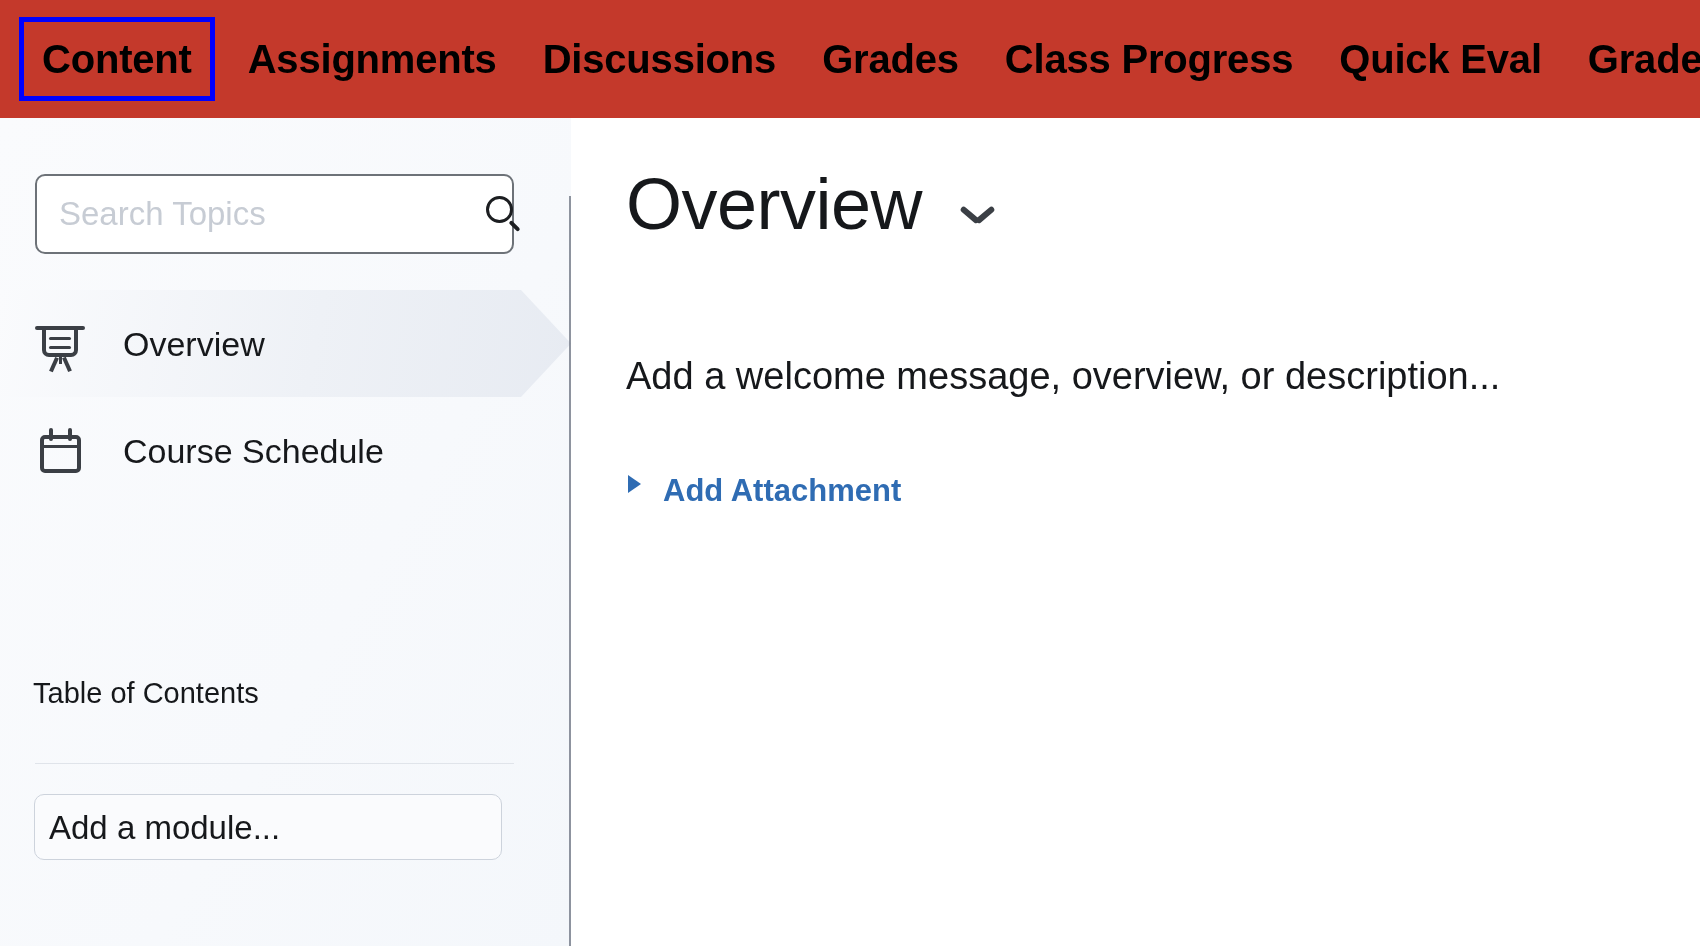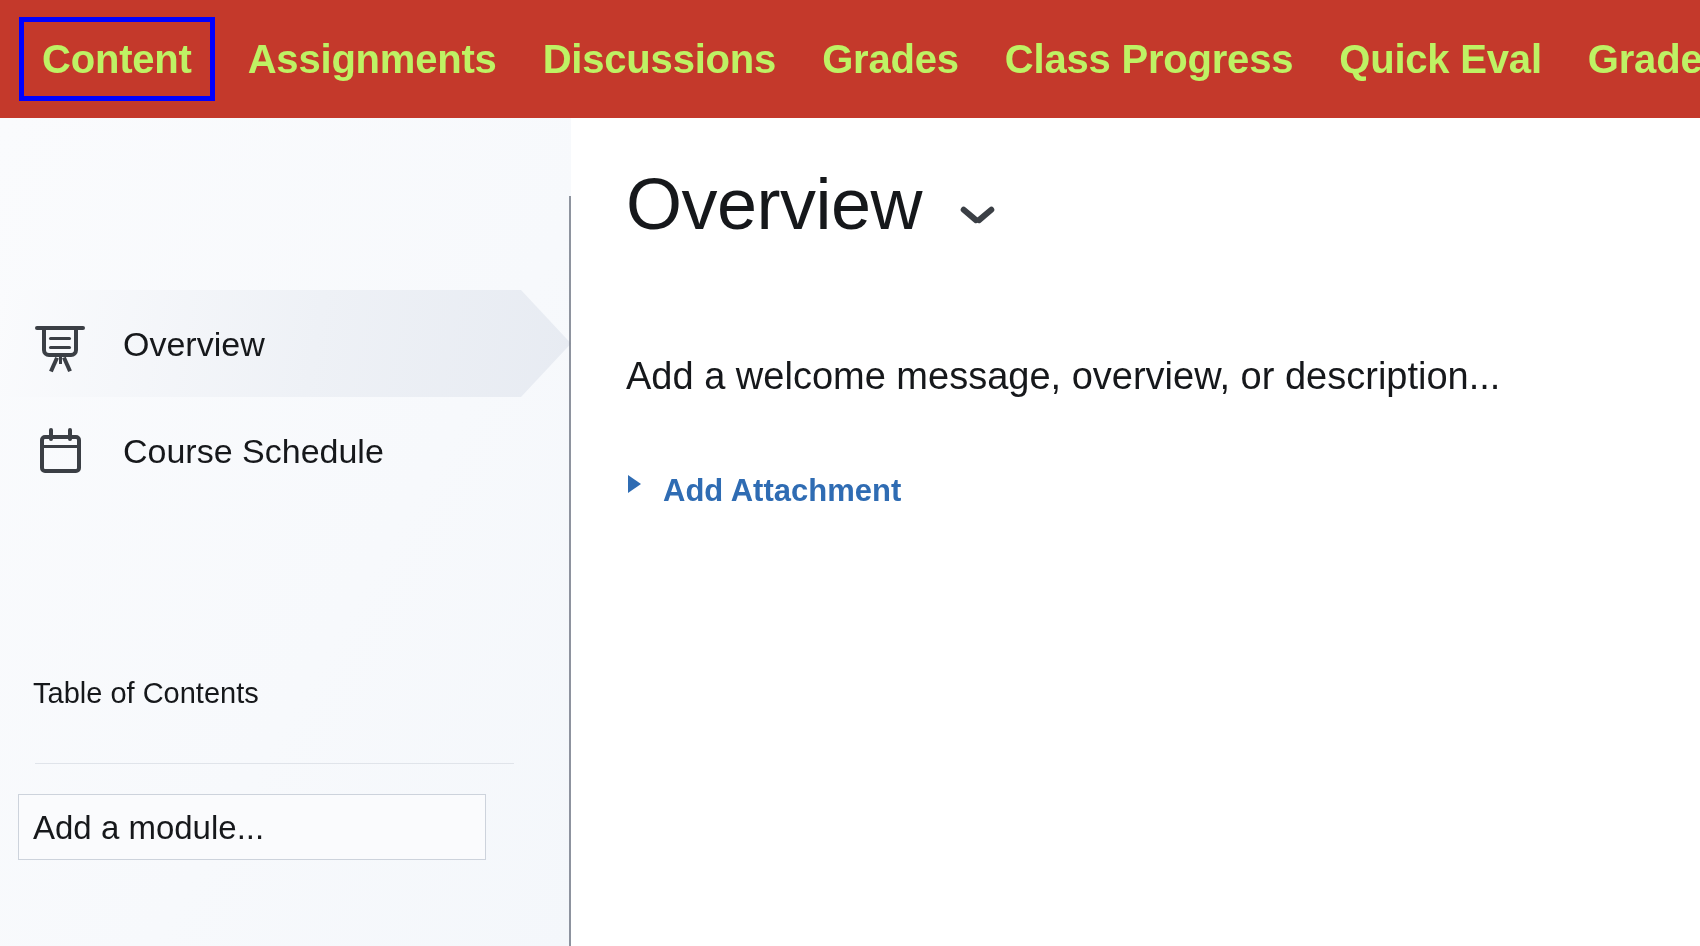--- a/index.html
+++ b/index.html
@@ -17,21 +17,21 @@
     top: 0; left: 0;
     width: 1700px;
     height: 118px;
     background: #c4392b;
     display: flex;
     align-items: center;
     padding-left: 18px;
     overflow: hidden;
   }
   .nav-item {
-    color: #bef264;
+    color: #000000;
     font-size: 40px;
     font-weight: 700;
     letter-spacing: -0.2px;
     white-space: nowrap;
     padding: 8px 14px;
     margin-right: 18px;
     cursor: pointer;
     line-height: 1.05;
   }
   .nav-item.focused {
@@ -222,24 +222,24 @@
     color: #16181b;
   }
   #toc-divider {
     position: absolute;
     top: 645px; left: 35px;
     width: 479px; height: 1px;
     background: #e0e4ea;
   }
   #add-module {
     position: absolute;
-    top: 676px; left: 18px;
+    top: 676px; left: 34px;
     width: 468px; height: 66px;
     border: 1.5px solid #cdd3dc;
-    border-radius: 0;
+    border-radius: 10px;
     background: #fafbfd;
     display: flex;
     align-items: center;
     padding-left: 14px;
     cursor: text;
   }
   #add-module-text {
     font-size: 33px;
     color: #16181b;
     line-height: 1;
@@ -321,20 +321,27 @@
   <div class="nav-item">Class Progress</div>
   <div class="nav-item">Quick Eval</div>
   <div class="nav-item">Grades</div>
 
 </div>
 
 <div id="below-nav">
 
   <div id="sidebar">
 
+    <div id="search-wrap">
+      <input id="search-input" type="text" placeholder="Search Topics" style="">
+      <span class="mag-glass">
+        <span class="ring"></span>
+          <span class="handle"></span>
+      </span>
+    </div>
 
     <div id="side-list">
 
       <div class="side-item active">
         <span class="icon-slot ico-present">
           <span class="top-bar"></span>
             <span class="screen"></span>
           <span class="l1"></span>
             <span class="l2"></span>
           <span class="stem"></span>

